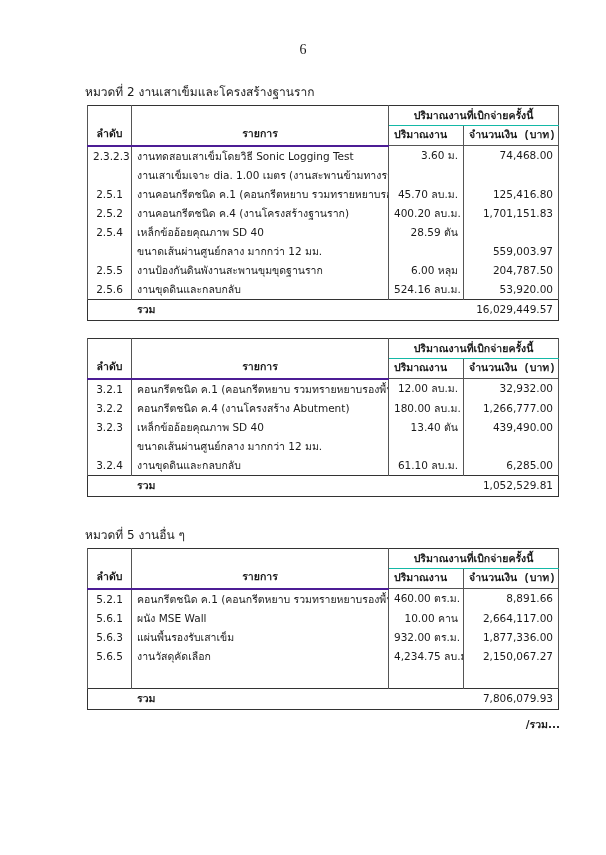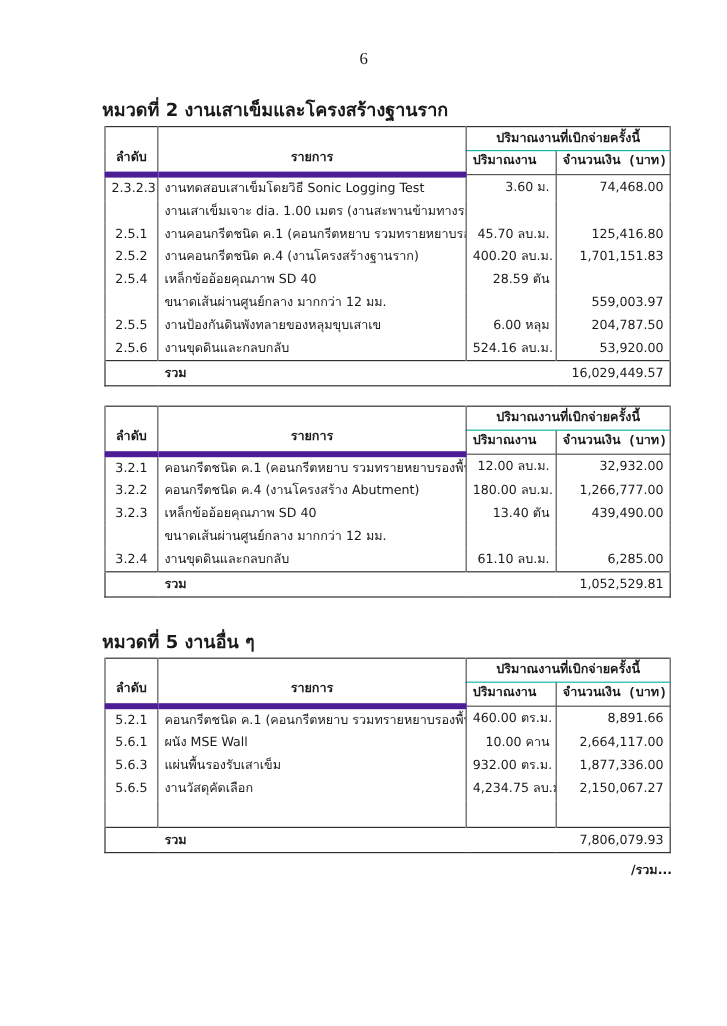--- a/index.html
+++ b/index.html
@@ -7,35 +7,35 @@
     width: 606px; height: 855px; position: relative; overflow: hidden;
     font-family: "DejaVu Sans", "Liberation Sans", sans-serif;
     color: #1a1a1a; font-size: 10.5px;
   }
   .page-number {
     position: absolute; top: 42px; left: 0; width: 606px; text-align: center;
     font-family: "Liberation Serif", "DejaVu Serif", serif; font-size: 14px;
   }
   .section { position: absolute; left: 87px; width: 471px; }
   .section-title {
-    font-weight: bold; font-size: 15px; margin: 0 0 5px -2px; height: 16px; line-height: 16px;
+    font-weight: normal; font-size: 12px; margin: 0 0 5px -2px; height: 16px; line-height: 16px;
   }
   table {
     border-collapse: collapse; width: 471px; table-layout: fixed;
     border: 1.2px solid #333;
   }
   td, th {
     border-left: 1px solid #555; border-right: 1px solid #555;
     padding: 0 5px; height: 19px; line-height: 19px; white-space: nowrap; overflow: hidden;
     font-weight: normal; font-size: 10.5px;
   }
   th { font-weight: bold; text-align: center; }
   thead tr.h1 th.grp { border-bottom: 1px solid #14b8a6; }
   thead tr.h2 th { border-bottom: 1px solid #555; font-family: Liberation Mono, monospace; }
-  thead th.rowspan { border-bottom: 5px solid #4c1d95; vertical-align: bottom; padding-bottom: 2px; }
+  thead th.rowspan { border-bottom: 2px solid #4c1d95; vertical-align: bottom; padding-bottom: 2px; }
   col.c-no { width: 44px; }
   col.c-desc { width: 257px; }
   col.c-qty { width: 75px; }
   col.c-amt { width: 95px; }
   td.no { text-align: center; }
   td.qty, td.amt { text-align: right; }
   tr.total td { border-top: 1.2px solid #333; border-left: none; border-right: none; height: 20px; }
   tr.total td.tlabel { font-weight: bold; padding-left: 49px; }
   tr.spacer td { height: 22px; }
   .footer-note {
@@ -101,21 +101,21 @@
         <td class="amt"></td>
       </tr>
       <tr>
         <td class="no"></td>
         <td class="desc">ขนาดเส้นผ่านศูนย์กลาง มากกว่า 12 มม.</td>
         <td class="qty"></td>
         <td class="amt">559,003.97</td>
       </tr>
       <tr>
         <td class="no">2.5.5</td>
-        <td class="desc">งานป้องกันดินพังทลายของหลุมขุบเสาเข</td>
+        <td class="desc">งานป้องกันดินพังานสะพานขุมขุดฐานราก</td>
         <td class="qty">6.00 หลุม</td>
         <td class="amt">204,787.50</td>
       </tr>
       <tr>
         <td class="no">2.5.6</td>
         <td class="desc">งานขุดดินและกลบกลับ</td>
         <td class="qty">524.16 ลบ.ม.</td>
         <td class="amt">53,920.00</td>
       </tr>
         <tr class="total">

